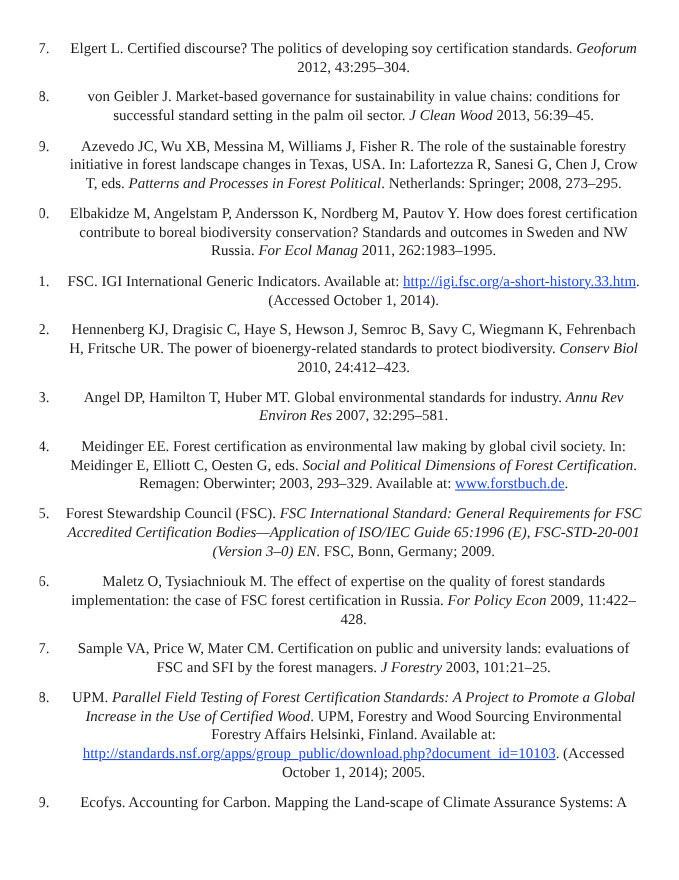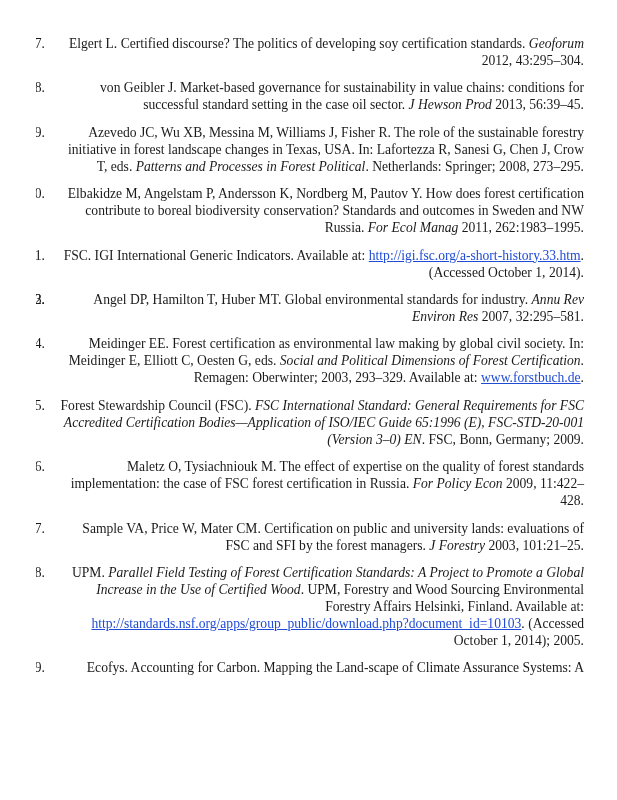--- a/index.html
+++ b/index.html
@@ -51,61 +51,62 @@
       position: absolute;
       left: 0;
       top: 0;
       width: 36px;
       height: 100%;
       background: #ffffff;
       z-index: 2;
     }
     .ref-body {
       display: block;
-      text-align: right;
+      text-align: center;
     }
     .ital { font-style: italic; }
     a.link {
       color: #1f4bd6;
       text-decoration: underline;
     }
   </style>
 </head>
 <body>
 
 <div class="page">
   <ol class="ref-list" id="ref-list">
       <li class="ref">
         <span class="ref-num">77.</span>
         <span class="num-clip"></span>
         <span class="ref-body"><span>Elgert L. Certified discourse? The politics of developing soy certification standards. </span><span class="ital">Geoforum</span><span> 2012, 43:295–304.</span></span>
       </li>
       <li class="ref">
         <span class="ref-num">78.</span>
         <span class="num-clip"></span>
-        <span class="ref-body"><span>von Geibler J. Market-based governance for sustainability in value chains: conditions for successful standard setting in the case oil sector. </span><span class="ital">J Hewson Prod</span><span> 2013, 56:39–45.</span></span>
+        <span class="ref-body"><span>von Geibler J. Market-based governance for sustainability in value chains: conditions for successful standard setting in the palm oil sector. </span><span class="ital">J Clean Wood</span><span> 2013, 56:39–45.</span></span>
       </li>
       <li class="ref">
         <span class="ref-num">79.</span>
         <span class="num-clip"></span>
         <span class="ref-body"><span>Azevedo JC, Wu XB, Messina M, Williams J, Fisher R. The role of the sustainable forestry initiative in forest landscape changes in Texas, USA. In: Lafortezza R, Sanesi G, Chen J, Crow T, eds. </span><span class="ital">Patterns and Processes in Forest Political</span><span>. Netherlands: Springer; 2008, 273–295.</span></span>
       </li>
       <li class="ref">
         <span class="ref-num">80.</span>
         <span class="num-clip"></span>
         <span class="ref-body"><span>Elbakidze M, Angelstam P, Andersson K, Nordberg M, Pautov Y. How does forest certification contribute to boreal biodiversity conservation? Standards and outcomes in Sweden and NW Russia. </span><span class="ital">For Ecol Manag</span><span> 2011, 262:1983–1995.</span></span>
       </li>
       <li class="ref">
         <span class="ref-num">81.</span>
         <span class="num-clip"></span>
         <span class="ref-body"><span>FSC. IGI International Generic Indicators. Available at: </span><a class="link" href="#" style="color: rgb(31, 75, 214);">http://igi.fsc.org/a-short-history.33.htm</a><span>. (Accessed October 1, 2014).</span></span>
       </li>
       <li class="ref">
         <span class="ref-num">82.</span>
         <span class="num-clip"></span>
+        <span class="ref-body"><span>Hennenberg KJ, Dragisic C, Haye S, Hewson J, Semroc B, Savy C, Wiegmann K, Fehrenbach H, Fritsche UR. The power of bioenergy-related standards to protect biodiversity. </span><span class="ital">Conserv Biol</span><span> 2010, 24:412–423.</span></span>
       </li>
       <li class="ref">
         <span class="ref-num">83.</span>
         <span class="num-clip"></span>
         <span class="ref-body"><span>Angel DP, Hamilton T, Huber MT. Global environmental standards for industry. </span><span class="ital">Annu Rev Environ Res</span><span> 2007, 32:295–581.</span></span>
       </li>
       <li class="ref">
         <span class="ref-num">84.</span>
         <span class="num-clip"></span>
         <span class="ref-body"><span>Meidinger EE. Forest certification as environmental law making by global civil society. In: Meidinger E, Elliott C, Oesten G, eds. </span><span class="ital">Social and Political Dimensions of Forest Certification</span><span>. Remagen: Oberwinter; 2003, 293–329. Available at: </span><a class="link" href="#" style="color: rgb(31, 75, 214);">www.forstbuch.de</a><span>.</span></span>

